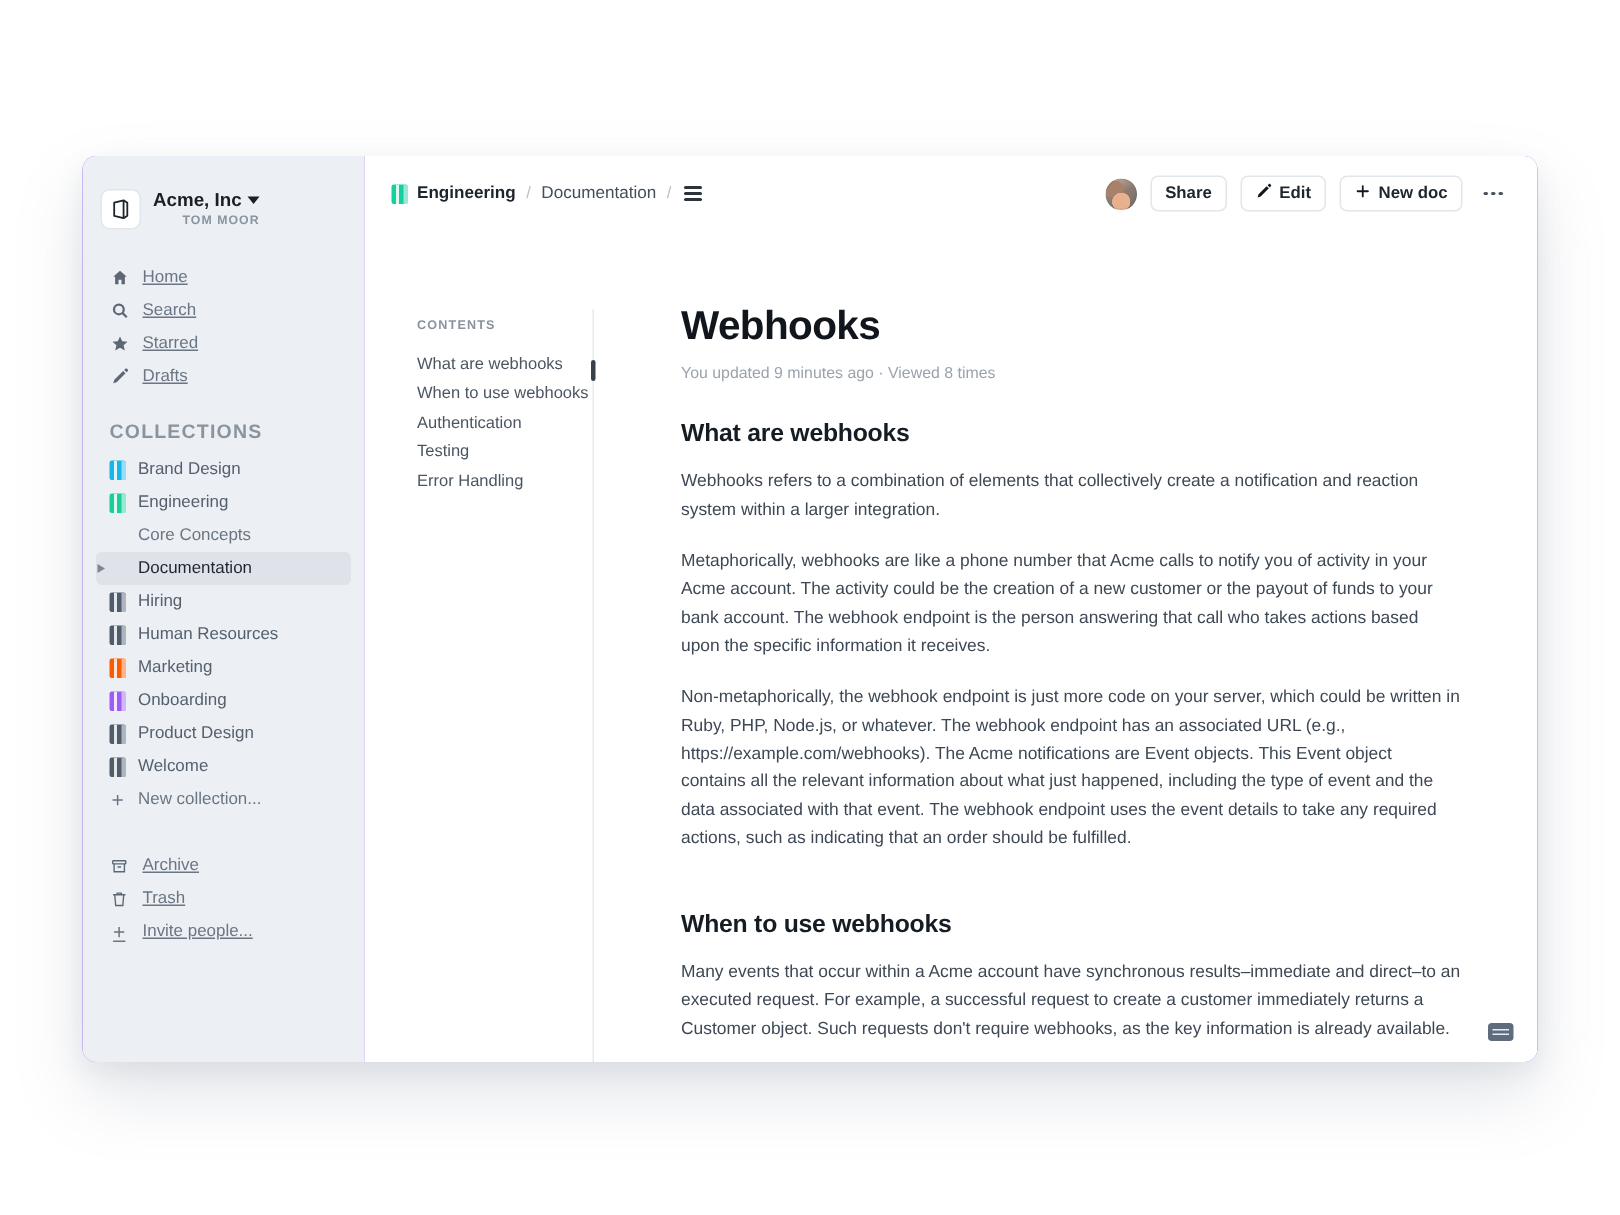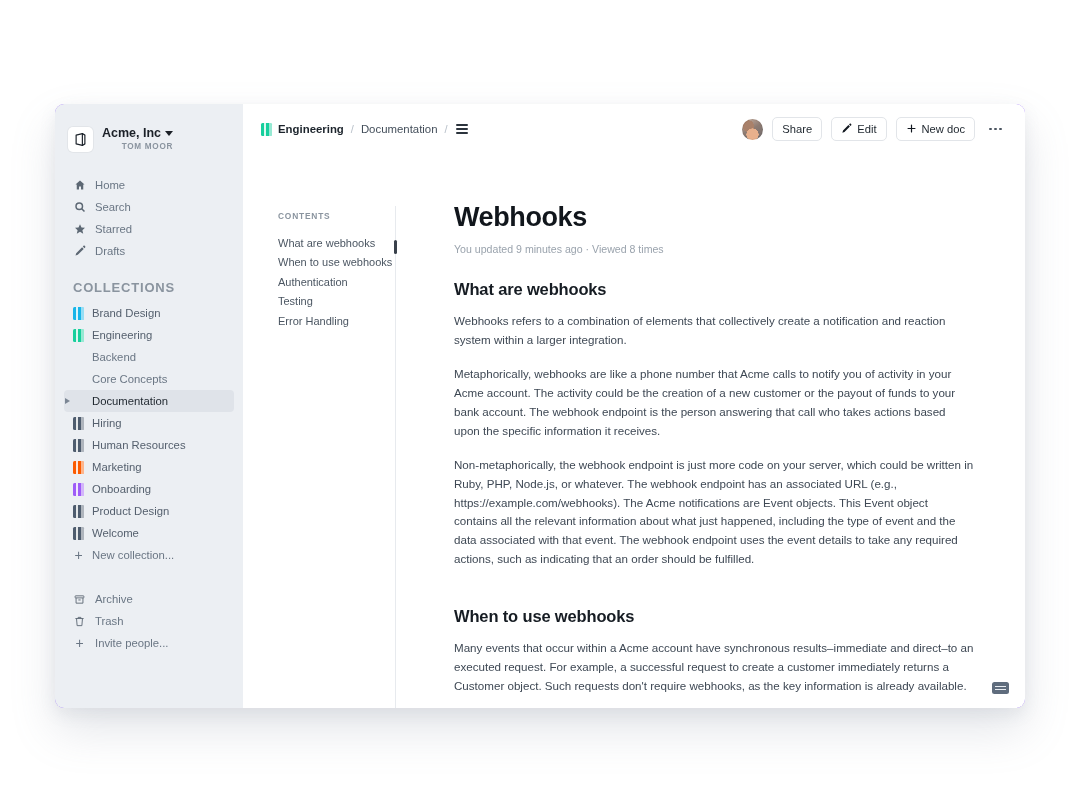--- a/index.html
+++ b/index.html
@@ -66,20 +66,21 @@
 
   .nav-section { margin-top: 16px; }
   .nav-item {
     display: flex; align-items: center;
     height: 22px;
     padding-left: 18px;
     font-size: 11.3px;
     color: #6a7684;
     cursor: pointer;
     gap: 9px;
+    text-decoration: underline;
   }
   .nav-item .ico { width: 13px; height: 13px; display:flex; align-items:center; justify-content:center; flex:0 0 13px; }
   .nav-item svg { display: block; }
 
   .section-label {
     font-size: 13px; letter-spacing: 0.8px; font-weight: bold;
     color: #8a949f; padding-left: 18px; margin-top: 18px; margin-bottom: 7px;
   }
 
   .coll-item {
@@ -154,21 +155,21 @@
     background:
       radial-gradient(circle at 50% 74%, #e8b08c 0 32%, rgba(232,176,140,0) 33%),
       radial-gradient(circle at 30% 34%, #a9816a 0 28%, rgba(169,129,106,0) 29%),
       linear-gradient(150deg, #cdb3a2 0%, #8d7b72 48%, #6e6a6d 100%);
     box-shadow: 0 0 0 1px rgba(0,0,0,0.06) inset;
     cursor: pointer; flex: 0 0 21px;
   }
   .btn {
     height: 24px; border: 1px solid #e2e5e9; border-radius: 5px;
     background: #ffffff; color: #1d252d;
-    font-size: 11.2px; font-weight: normal;
+    font-size: 11.2px; font-weight: bold;
     display: flex; align-items: center; gap: 5px;
     padding: 0 9px; cursor: pointer;
     font-family: "Liberation Sans", sans-serif;
   }
   .dots {
     display: flex; gap: 2.6px; align-items: center;
     padding: 6px 3px; cursor: pointer; margin-left: 2px;
   }
   .dots i { width: 2.6px; height: 2.6px; border-radius: 50%; background: #4b5560; display: block; }
 
@@ -288,23 +289,20 @@
       <div class="section-label">COLLECTIONS</div>
 
       <div>
         <div class="coll-item">
           <span class="coll-icon" style="background:#18b5e8"></span>
           <span>Brand Design</span>
         </div>
         <div class="coll-item">
           <span class="coll-icon" style="background:#17cf9d"></span>
           <span>Engineering</span>
-        </div>
-        <div class="sub-item">
-          <span class="sub-label">Backend</span>
         </div>
         <div class="sub-item">
           <span class="sub-label">Core Concepts</span>
         </div>
         <div class="sub-item active">
           <span class="tri"></span>
           <span class="sub-label">Documentation</span>
         </div>
         <div class="coll-item">
           <span class="coll-icon" style="background:#4e5c6e"></span>

